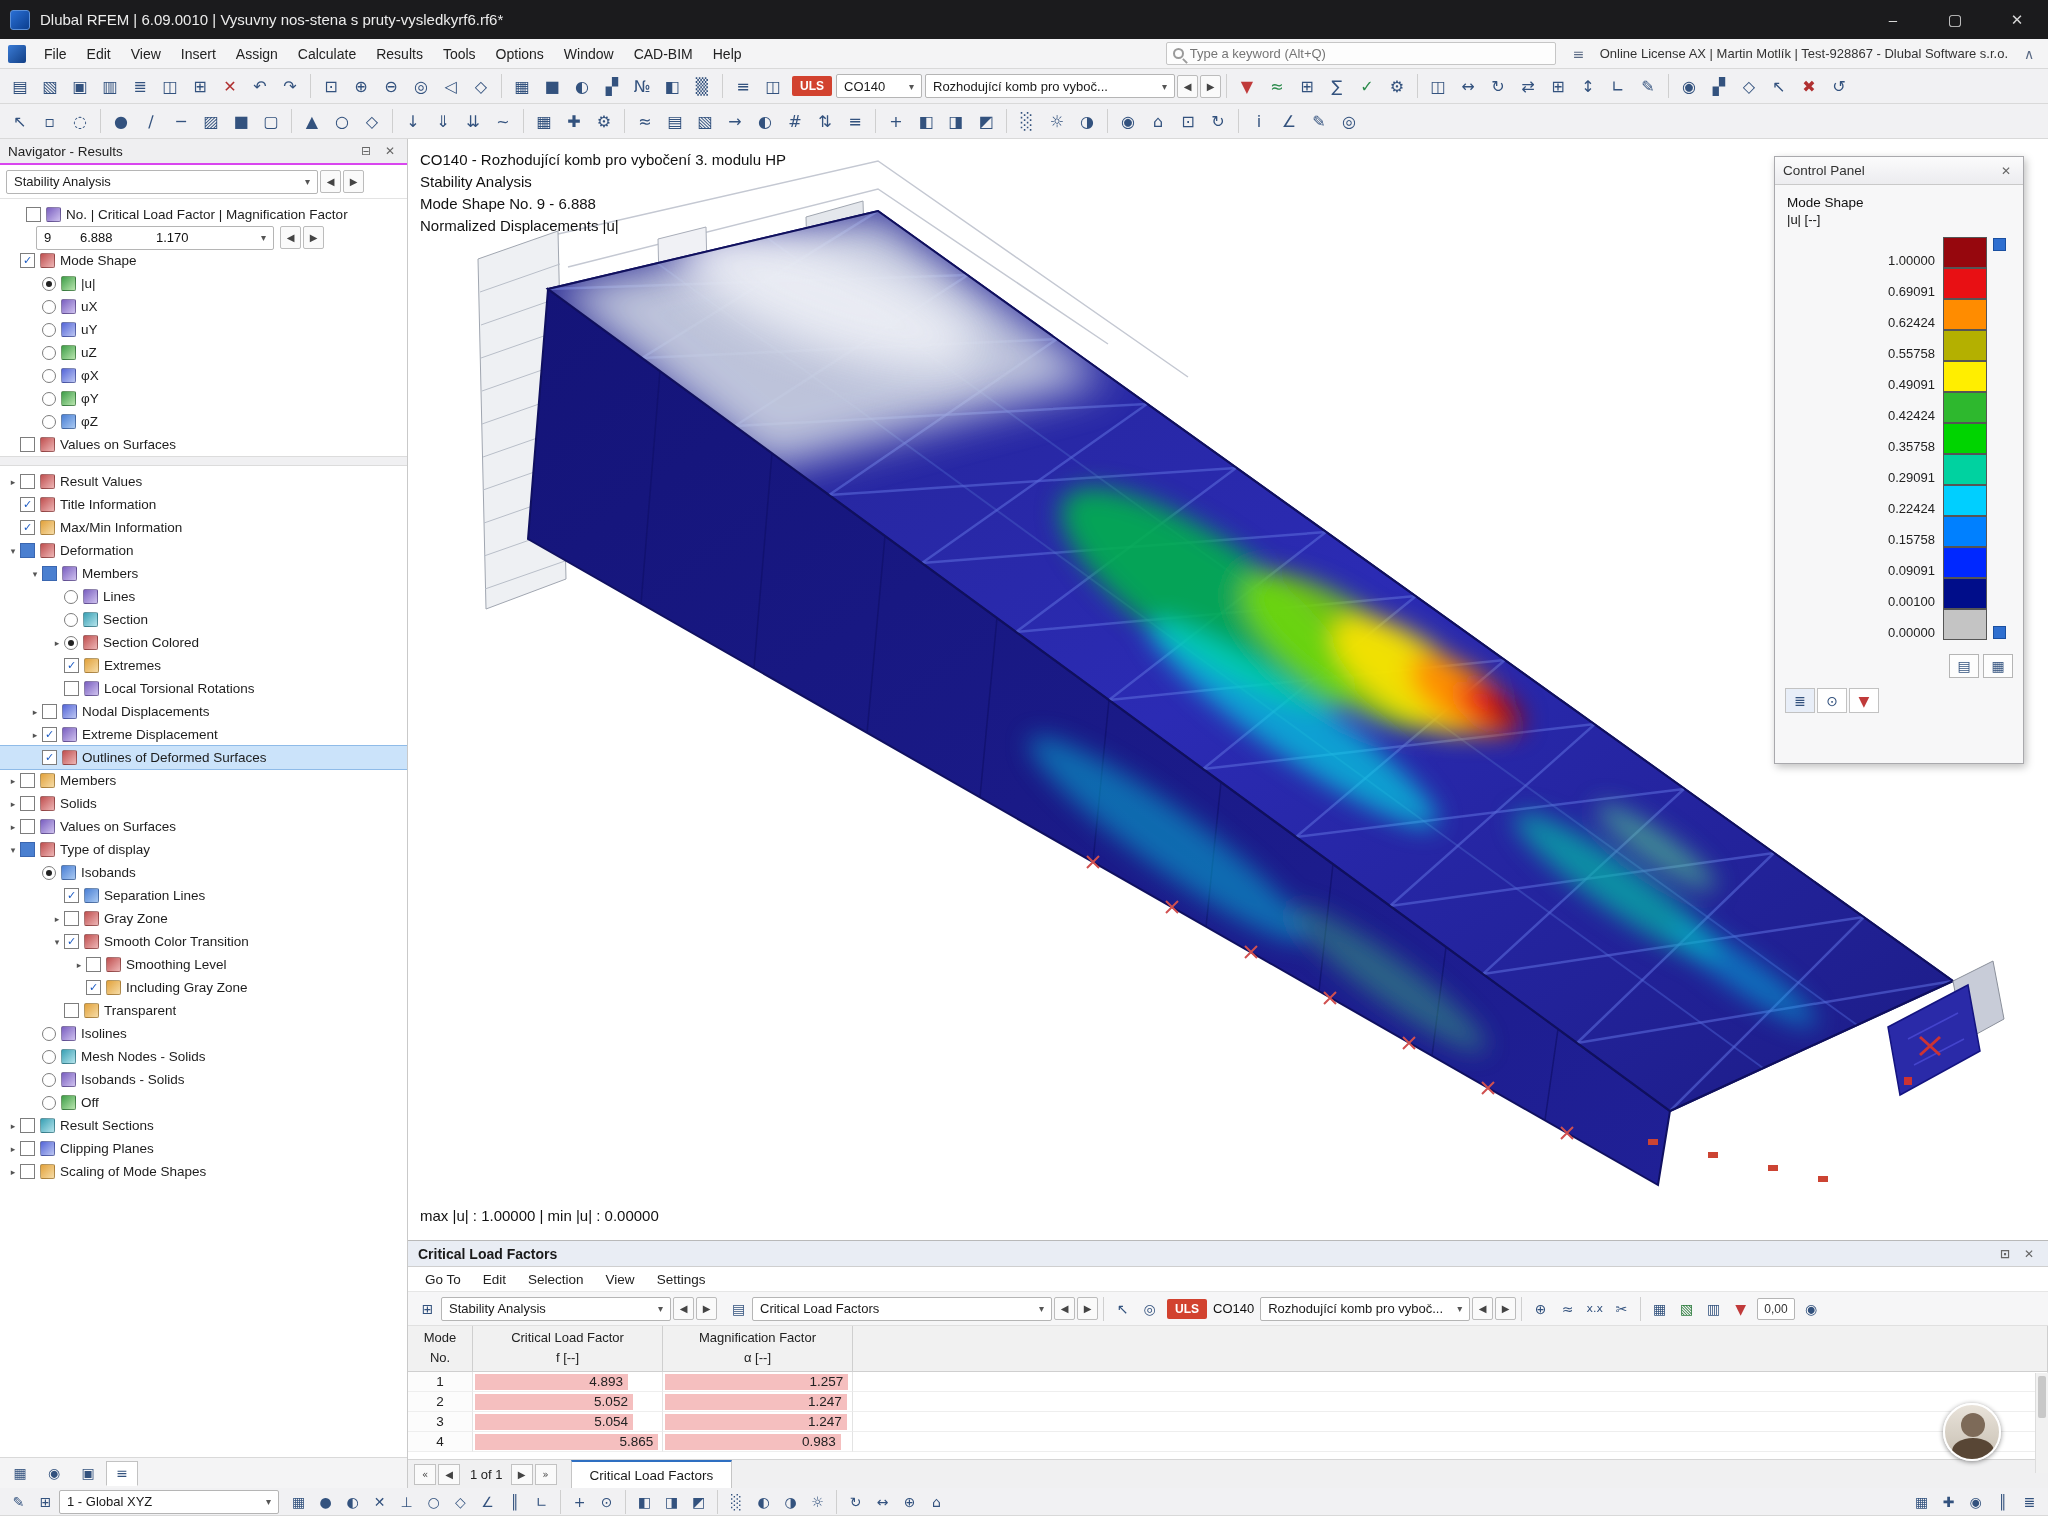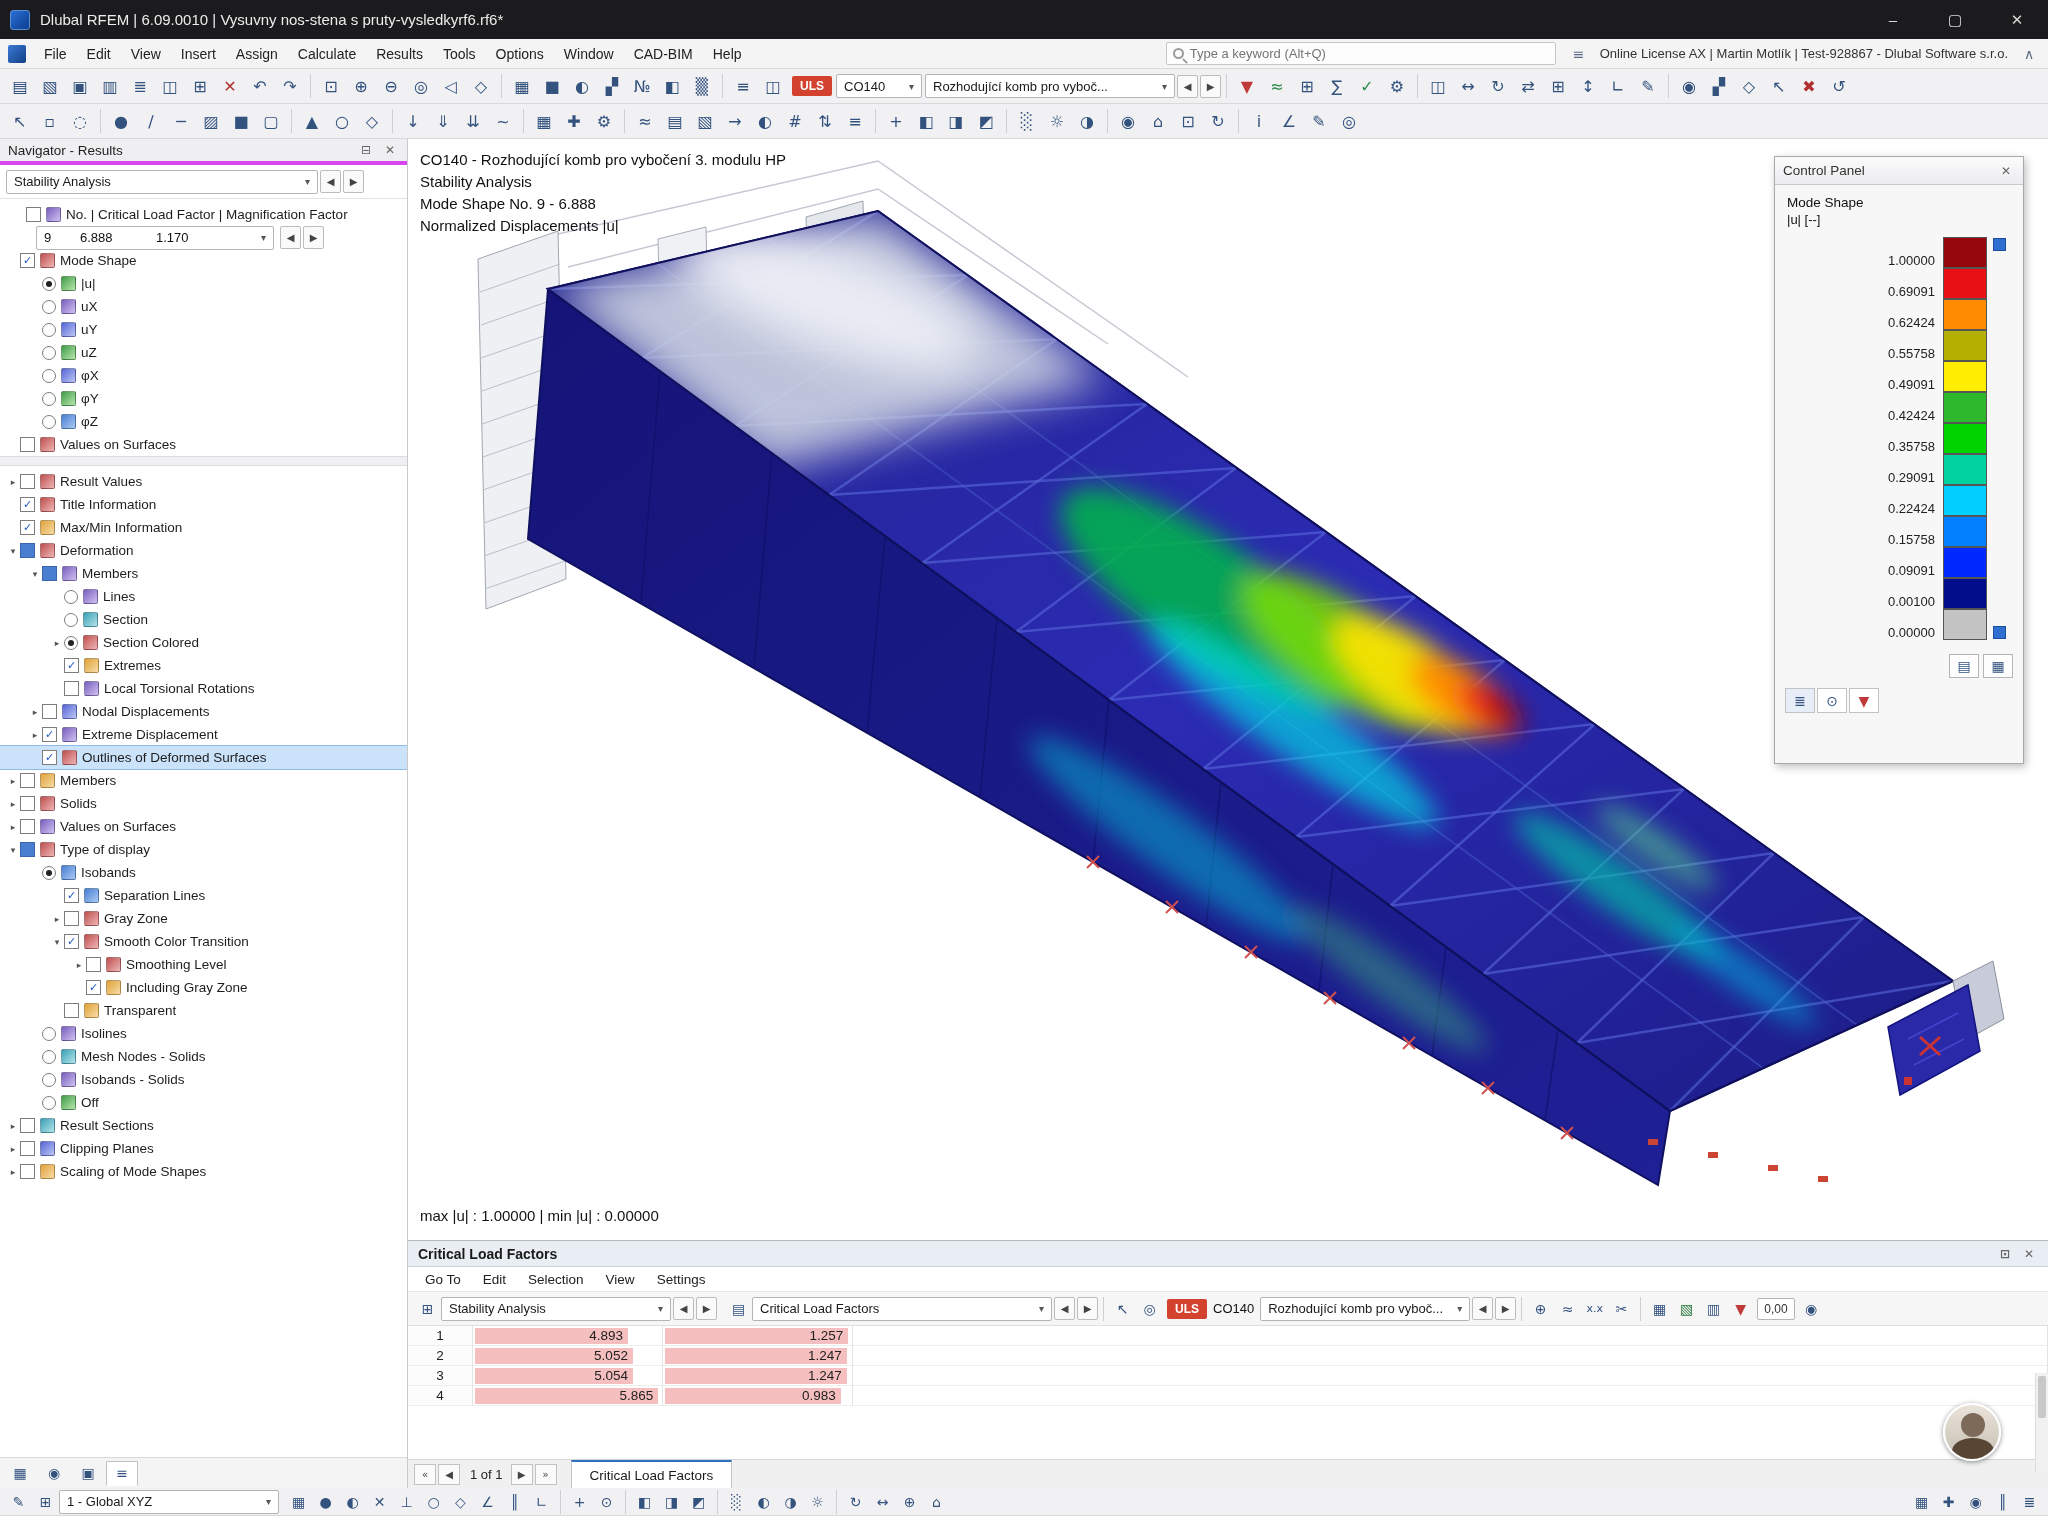--- a/index.html
+++ b/index.html
@@ -35,21 +35,21 @@
 .tsep{width:1px;height:24px;background:#cfcfcf;margin:0 5px;flex:none}
 .dropdown{height:24px;background:#fff;border:1px solid #b5b5b5;display:flex;align-items:center;padding:0 7px;font-size:13px;white-space:nowrap;overflow:hidden;border-radius:2px}
 .caret{margin-left:auto;font-size:10px;color:#555;padding-left:6px}
 .navbtn{width:21px;height:23px;border:1px solid #bcbcbc;background:#fafafa;display:flex;align-items:center;justify-content:center;font-size:10px;color:#444;margin-left:2px;border-radius:2px;font-family:"DejaVu Sans",sans-serif}
 .uls{background:#d2422f;color:#fff;font-weight:bold;font-size:12px;padding:3px 8px;border-radius:2px;margin:0 4px;flex:none}
 .w86{width:86px}.w250{width:250px}.w230{width:230px}.w300{width:300px}.w210{width:210px}.w220{width:220px}
 .chip{border:1px solid #b5b5b5;background:#fff;font-size:12px;padding:3px 6px;border-radius:2px;margin:0 3px;color:#333}
 
 
 #navigator{position:absolute;top:139px;left:0;width:408px;bottom:48px;background:#fff;border-right:1px solid #c9c9c9;display:flex;flex-direction:column}
-#nav-header{height:26px;background:#efeff1;border-bottom:4px solid #d946ef;display:flex;align-items:center;padding:0 8px;font-size:13.5px;color:#222;flex:none}
+#nav-header{height:26px;background:#efeff1;border-bottom:2px solid #d946ef;display:flex;align-items:center;padding:0 8px;font-size:13.5px;color:#222;flex:none}
 .nh-btn{margin-left:6px;color:#666;font-size:12px;width:18px;text-align:center;font-family:"DejaVu Sans",sans-serif}
 #nav-header .flexsp,#tp-title .flexsp{flex:1}
 #nav-selrow{height:34px;display:flex;align-items:center;padding:0 6px;border-bottom:1px solid #e3e3e3;flex:none}
 #nav-analysis{width:312px}
 #tree-top{flex:none;padding-top:4px}
 #nav-split{height:10px;background:#f0f0f2;border-top:1px solid #dcdcdc;border-bottom:1px solid #dcdcdc;flex:none}
 #tree-main{flex:1;overflow:hidden;padding-top:4px}
 #nav-tabs{height:31px;border-top:1px solid #d9d9d9;background:#f4f4f5;display:flex;align-items:center;padding:0 4px;gap:2px;flex:none}
 .ntab{width:32px;height:25px;display:flex;align-items:center;justify-content:center;font-size:14px;color:#33527e;border:1px solid transparent;font-family:"DejaVu Sans",sans-serif}
 .ntab.active{background:#fff;border-color:#c2c2c2;border-bottom-color:#fff}
@@ -1007,20 +1007,35 @@
             <span style="color: rgb(192, 58, 58);">▼</span>
           </div>
         </div>
       <span class="chip">0,00</span>
       <div class="tgroup" id="tpt-5">
           <div class="tbtn">
             <span>◉</span>
           </div>
         </div>
     </div>
+    <div id="tp-head">
+      <div class="th">
+        <div>Mode</div>
+          <div>No.</div>
+      </div>
+      <div class="th">
+        <div>Critical Load Factor</div>
+          <div>f [--]</div>
+      </div>
+      <div class="th">
+        <div>Magnification Factor</div>
+          <div>α [--]</div>
+      </div>
+      <div class="th"></div>
+    </div>
     <div id="tp-rows">
         <div class="trrow">
           <div class="tcell no">1</div>
           <div class="tcell">
             <div class="bar" style="width: 80.9243%;">4.893</div>
           </div>
           <div class="tcell">
             <div class="bar" style="width: 97%;">1.257</div>
           </div>
           <div class="tcell"></div>

